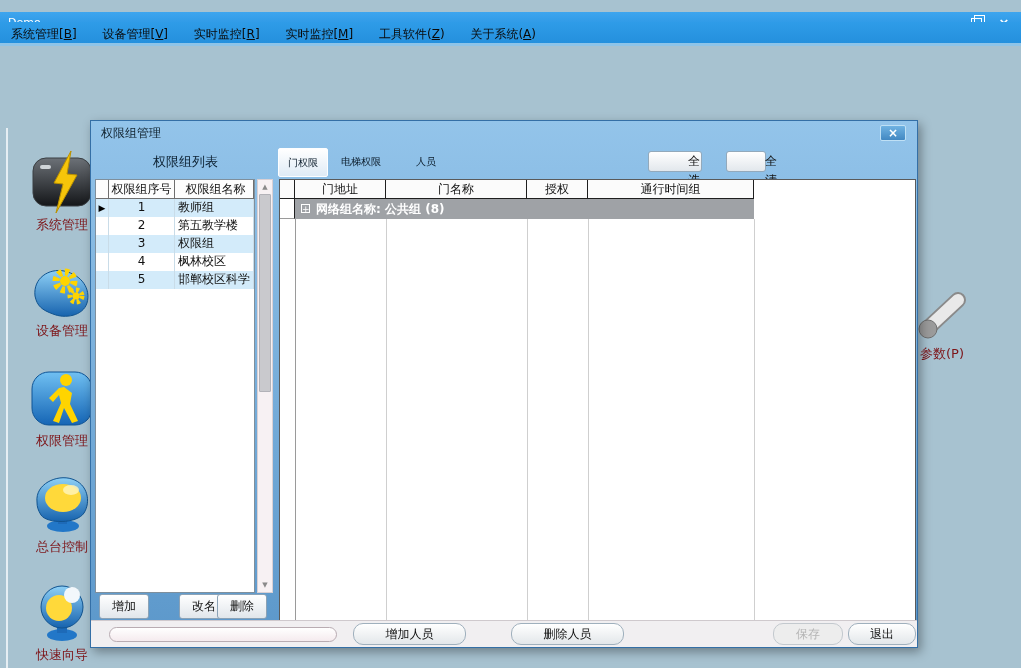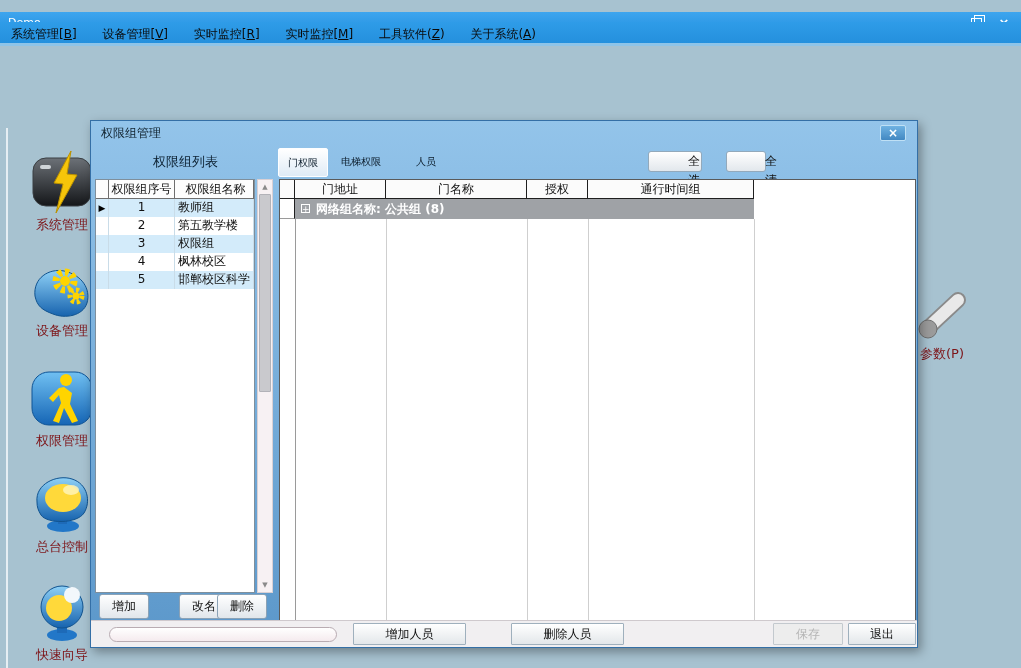--- a/index.html
+++ b/index.html
@@ -133,21 +133,21 @@
     position:absolute; left:0; bottom:0; width:100%; height:27px;
     background:#f1eff1; border-top:1px solid #cfc9cd;
   }
   .progress {
     position:absolute; left:18px; top:6px; width:228px; height:15px;
     border:1px solid #b9acb2; border-radius:8px;
     background:linear-gradient(#ffffff,#f5ebee);
   }
   .fbtn {
     position:absolute; top:2px; height:22px;
-    background:linear-gradient(#ffffff,#e3e7ea); border:1px solid #9fb0bd; border-radius:1px;
+    background:linear-gradient(#ffffff,#e3e7ea); border:1px solid #9fb0bd; border-radius:10px;
     font-size:12px; text-align:center; line-height:20px; cursor:pointer;
   }
   .b-addp { left:262px; width:113px; } .b-delp { left:420px; width:113px; }
   .b-save { left:682px; width:70px; color:#b5b5b5; background:#ededed; border-color:#c3c9ce; cursor:default; }
   .b-exit { left:757px; width:68px; }
 </style>
 </head>
 <body>
 
 <div class="titlebar">

